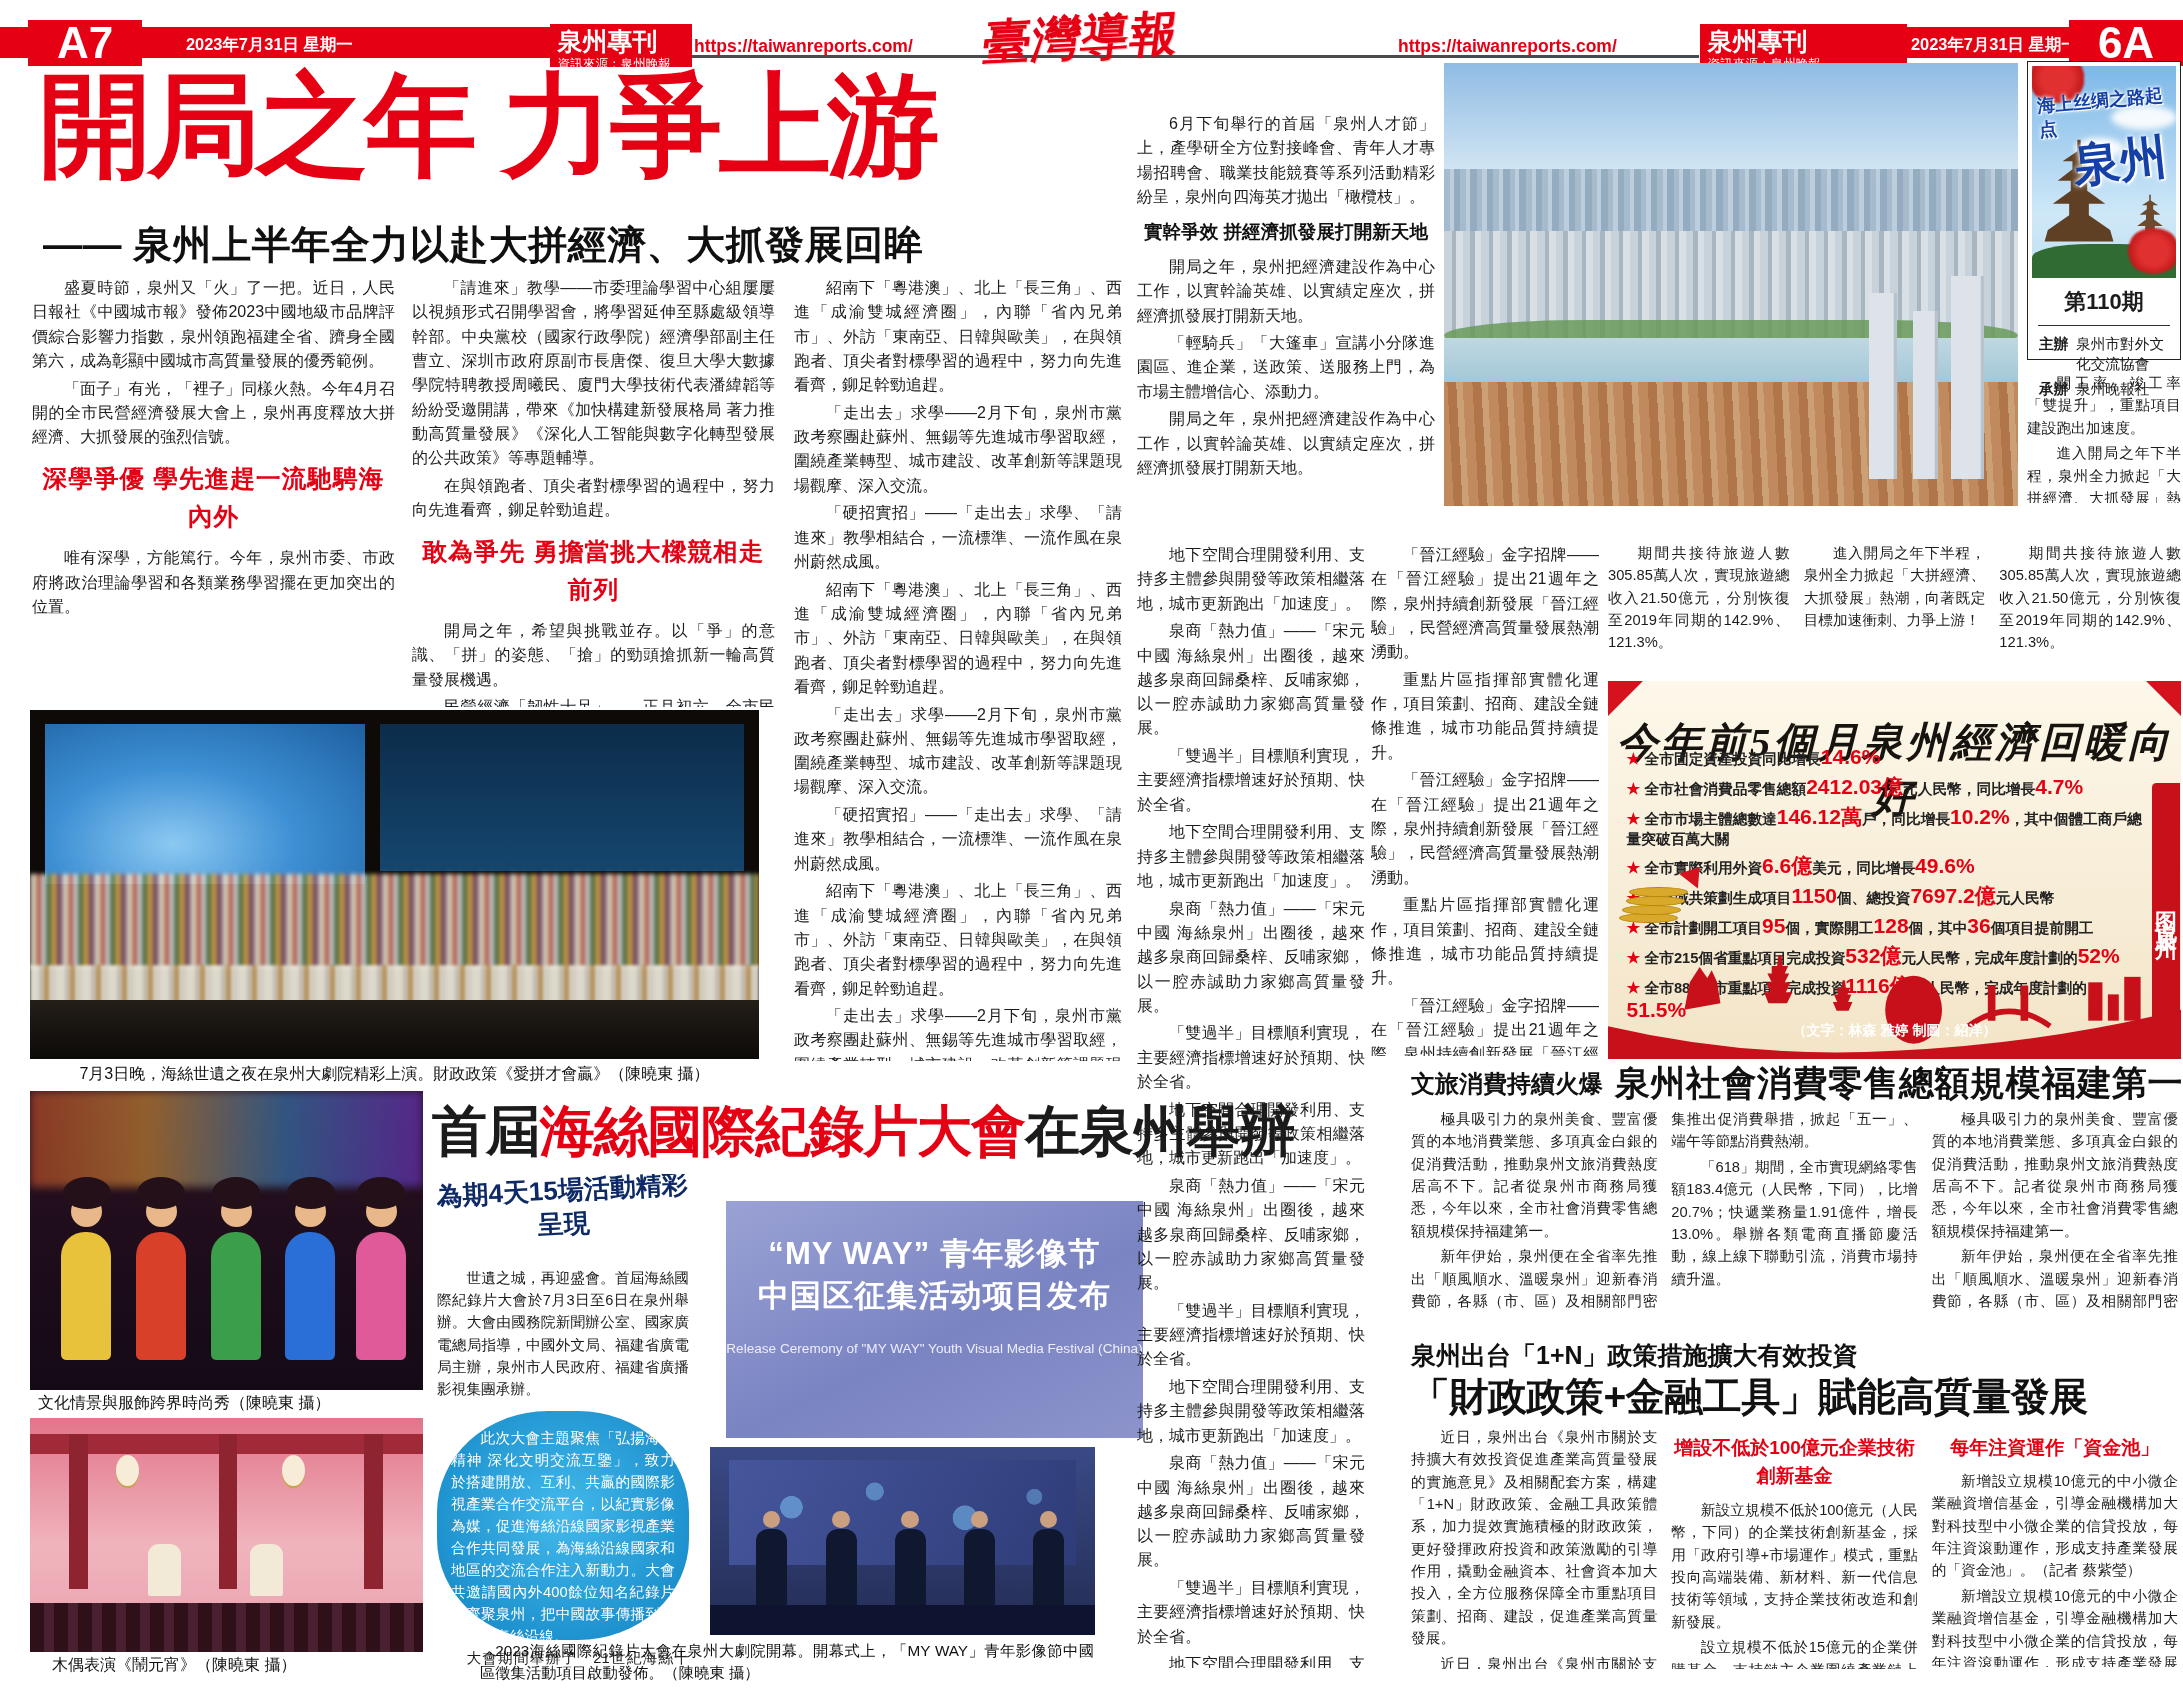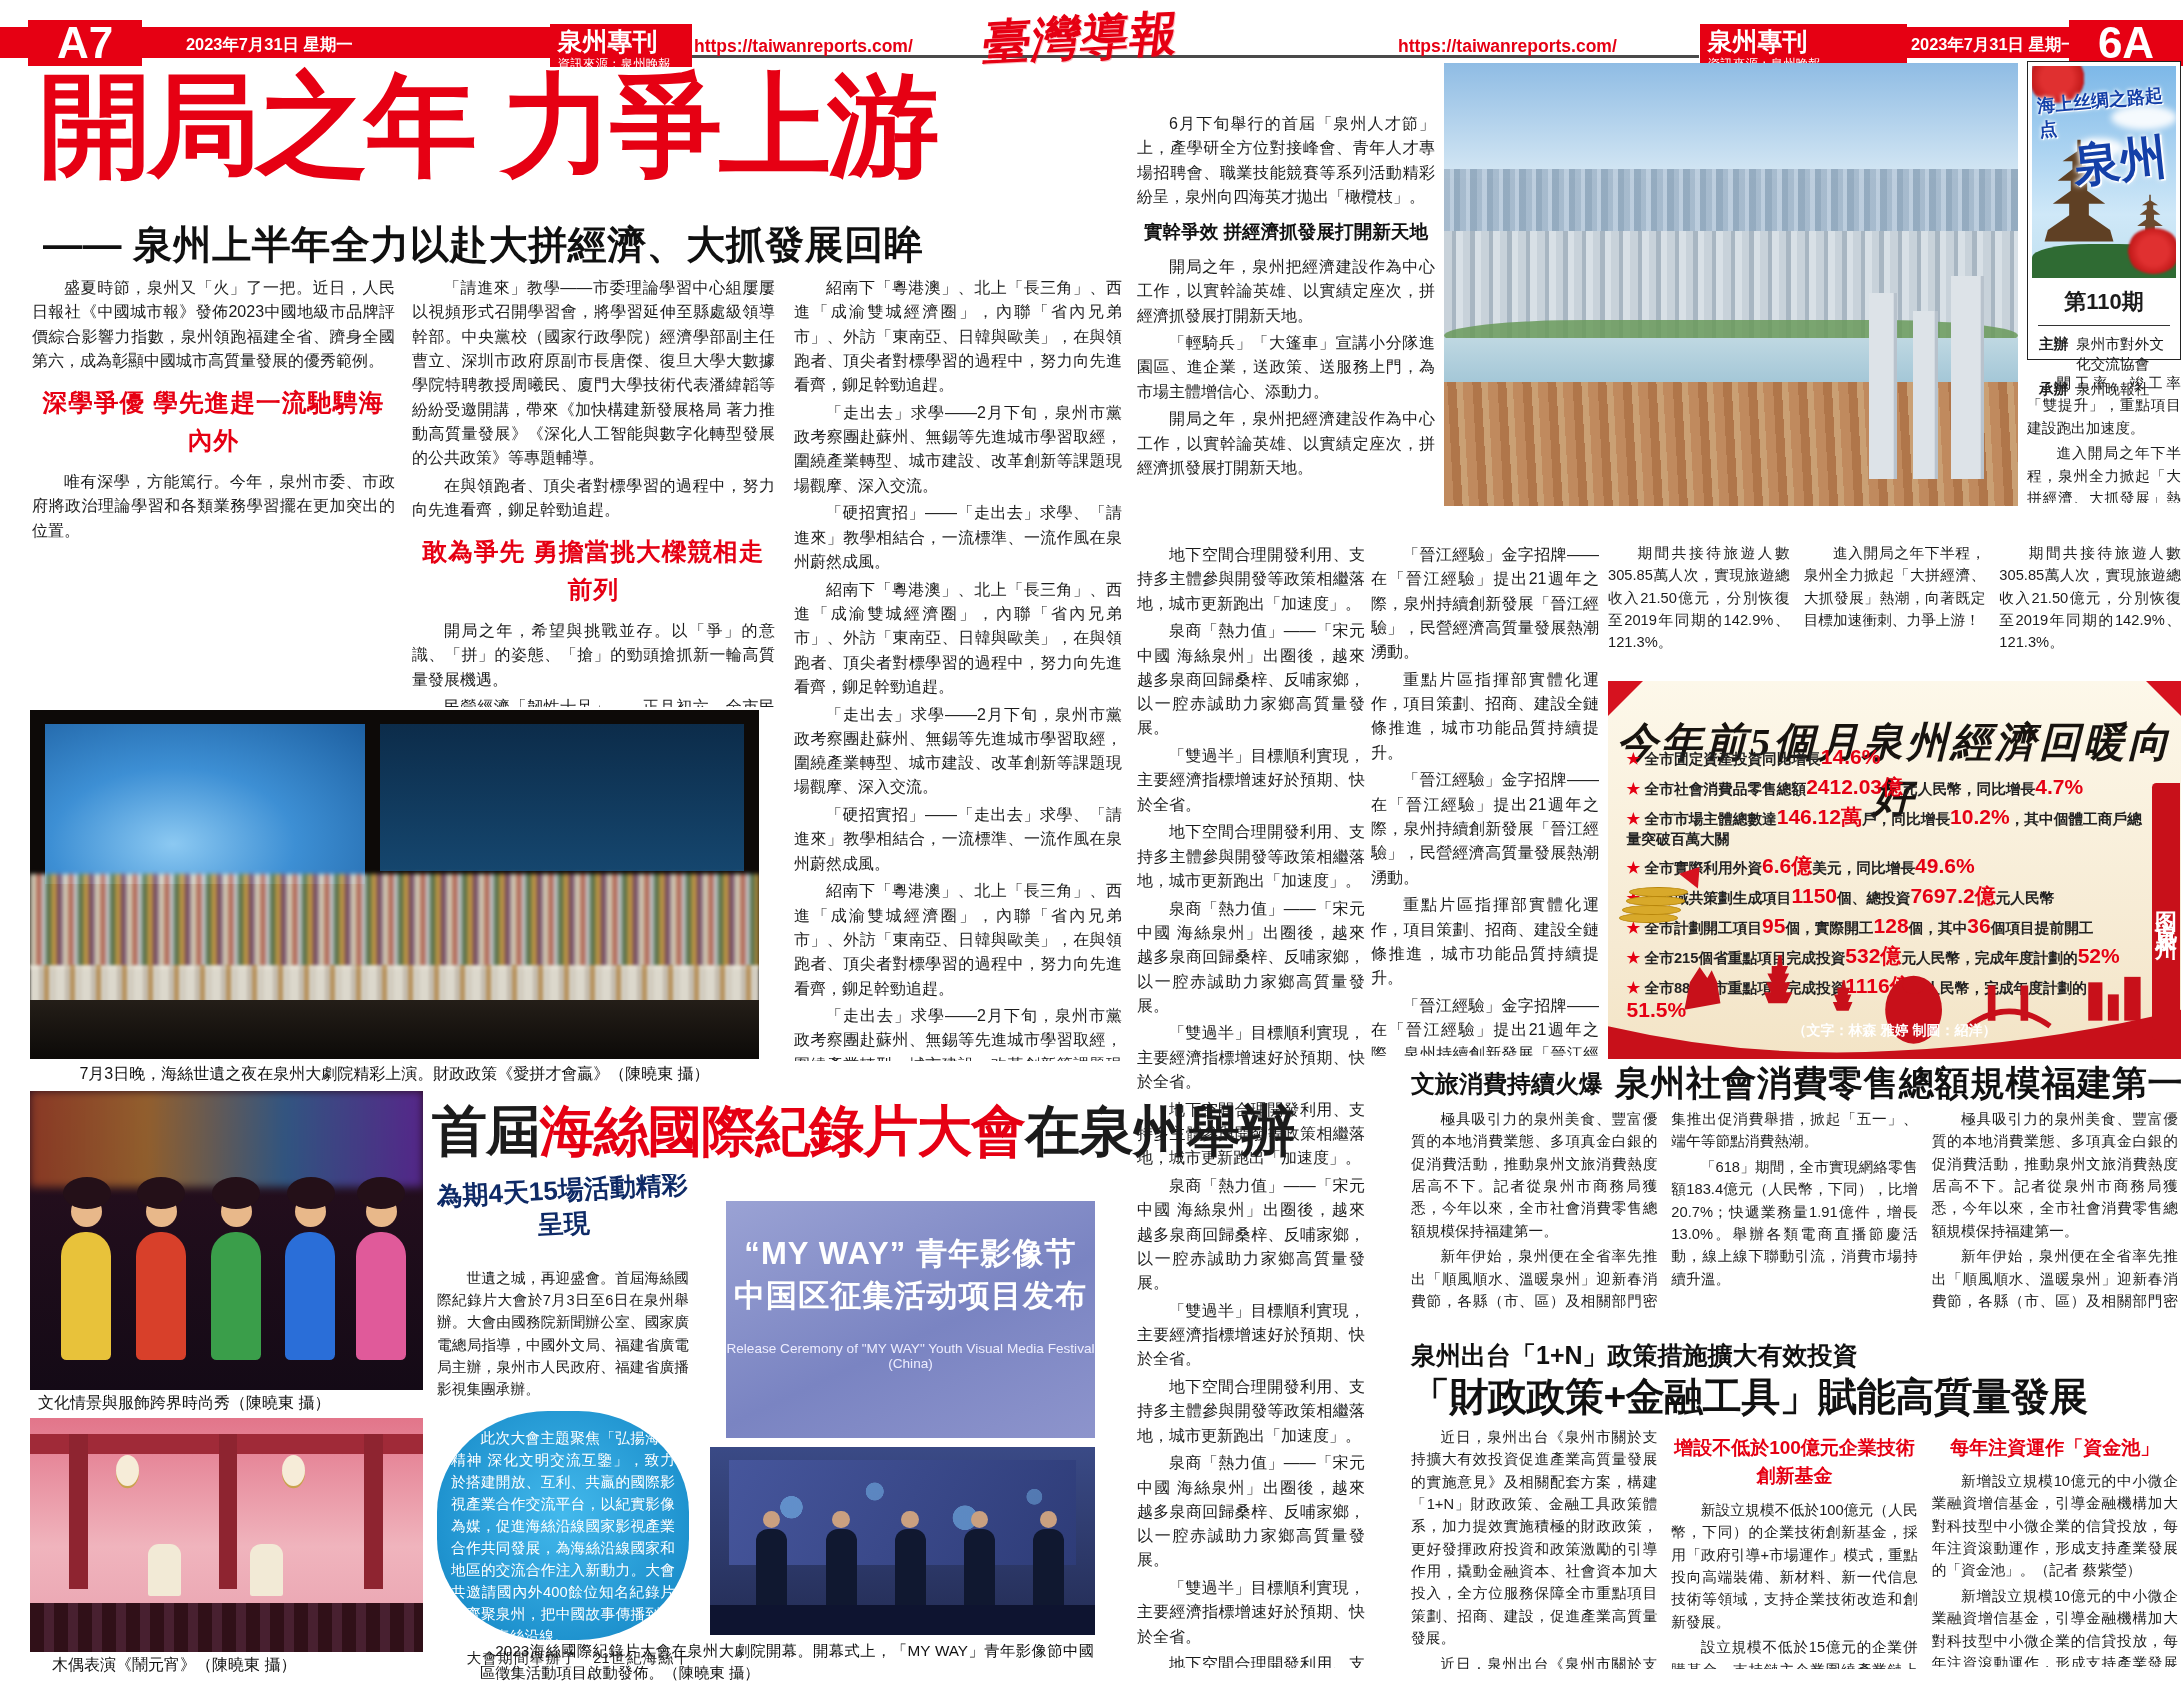--- a/index.html
+++ b/index.html
@@ -142,20 +142,21 @@
   </div>
   <div class="abs hdr-date" style="left:1911px;top:34px;">2023年7月31日 星期一</div>
   <div class="abs pageno" style="left:2069px;top:19.7px;width:114px;height:46px;line-height:46px;">6A</div>
 
   <div class="abs lead-head" style="left:39px;top:70px;">開局之年 力爭上游</div>
   <div class="abs lead-sub" style="left:43px;top:218px;">—— 泉州上半年全力以赴大拼經濟、大抓發展回眸</div>
 
   <div class="abs body" style="left:32px;top:276px;width:363px;height:431px;">
     <div>
         <p>盛夏時節，泉州又「火」了一把。近日，人民日報社《中國城市報》發佈2023中國地級市品牌評價綜合影響力指數，泉州領跑福建全省、躋身全國第六，成為彰顯中國城市高質量發展的優秀範例。</p>
+        <p>「面子」有光，「裡子」同樣火熱。今年4月召開的全市民營經濟發展大會上，泉州再度釋放大拼經濟、大抓發展的強烈信號。</p>
       </div>
     <div class="rdsub">深學爭優 學先進趕一流馳騁海內外</div>
     <div style="overflow:hidden;height:82px;">
         <p>唯有深學，方能篤行。今年，泉州市委、市政府將政治理論學習和各類業務學習擺在更加突出的位置。</p>
       </div>
   </div>
 
   <div class="abs body" style="left:412px;top:276px;width:363px;height:431px;">
     <div>
         <p>「請進來」教學——市委理論學習中心組屢屢以視頻形式召開學習會，將學習延伸至縣處級領導幹部。中央黨校（國家行政學院）經濟學部副主任曹立、深圳市政府原副市長唐傑、復旦大學大數據學院特聘教授周曦民、廈門大學技術代表潘緯韜等紛紛受邀開講，帶來《加快構建新發展格局 著力推動高質量發展》《深化人工智能與數字化轉型發展的公共政策》等專題輔導。</p>
@@ -219,21 +220,21 @@
         <p>世遺之城，再迎盛會。首屆海絲國際紀錄片大會於7月3日至6日在泉州舉辦。大會由國務院新聞辦公室、國家廣電總局指導，中國外文局、福建省廣電局主辦，泉州市人民政府、福建省廣播影視集團承辦。</p>
       </div>
     <div class="hs-blue">
         <p>此次大會主題聚焦「弘揚海絲精神 深化文明交流互鑒」，致力於搭建開放、互利、共贏的國際影視產業合作交流平台，以紀實影像為媒，促進海絲沿線國家影視產業合作共同發展，為海絲沿線國家和地區的交流合作注入新動力。大會共邀請國內外400餘位知名紀錄片人齊聚泉州，把中國故事傳播到更廣闊的海絲沿線。</p>
       </div>
     <div class="body small" style="overflow:hidden;height:136px;">
         <p>大會期間舉辦了「21世紀海絲十年」紀實影像精品展映、海絲紀實影像系列主題論壇、海絲世遺之夜、中國—非洲紀實影像交流日、中外紀錄片項目推介展映等各類活動15場，全方位展示了國內外紀實影像合作共同發展的成果。大會開幕式上還發佈了《2023海絲國際紀錄片大會紀實影像合作共同倡議》，倡議加強中外文化交流與合作。（記者 蔡紫瑩 郭芳菲 杜婉瑩 陳曉東 攝）</p>
       </div>
   </div>
 
-  <div class="ph myway" style="left:726px;top:1201px;width:369px;height:237px;">
+  <div class="ph myway" style="left:726px;top:1201px;width:417px;height:237px;">
     <div class="mw1" style="position:static;">“MY WAY” 青年影像节</div>
     <div class="mw2" style="position:static;">中国区征集活动项目发布</div>
     <div class="mw3" style="position:static;">Release Ceremony of "MY WAY" Youth Visual Media Festival (China)</div>
   </div>
 
   <div class="ph cer" style="left:710px;top:1447px;width:385px;height:188px;">
     <div class="cer-screen"></div>
     <div class="cfig" style="left:12%;"></div>
     <div class="cfig" style="left:30%;"></div>
     <div class="cfig" style="left:48%;"></div>

